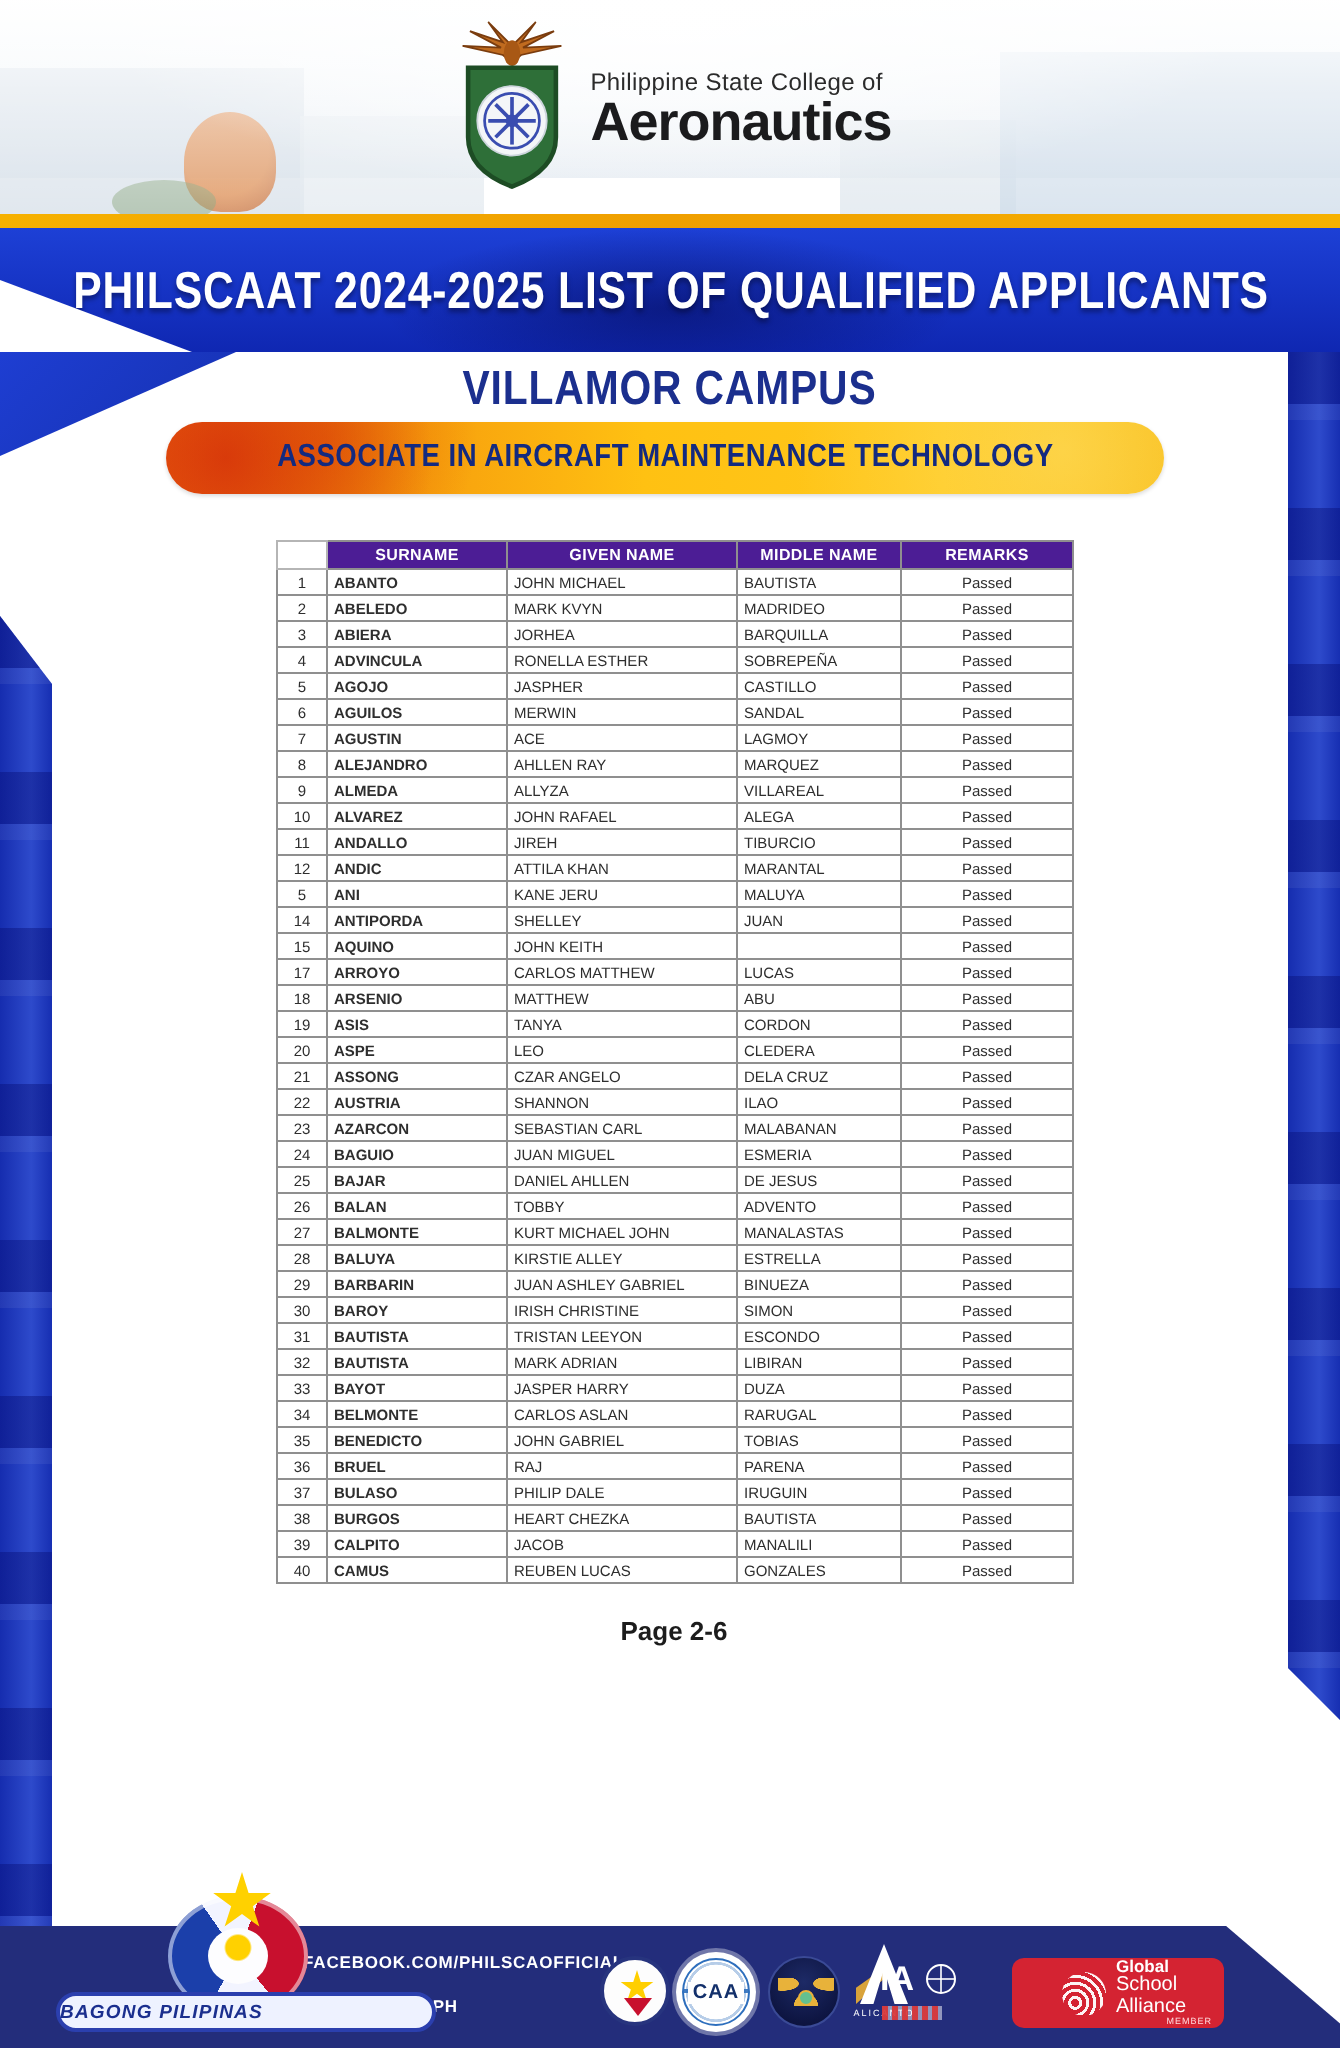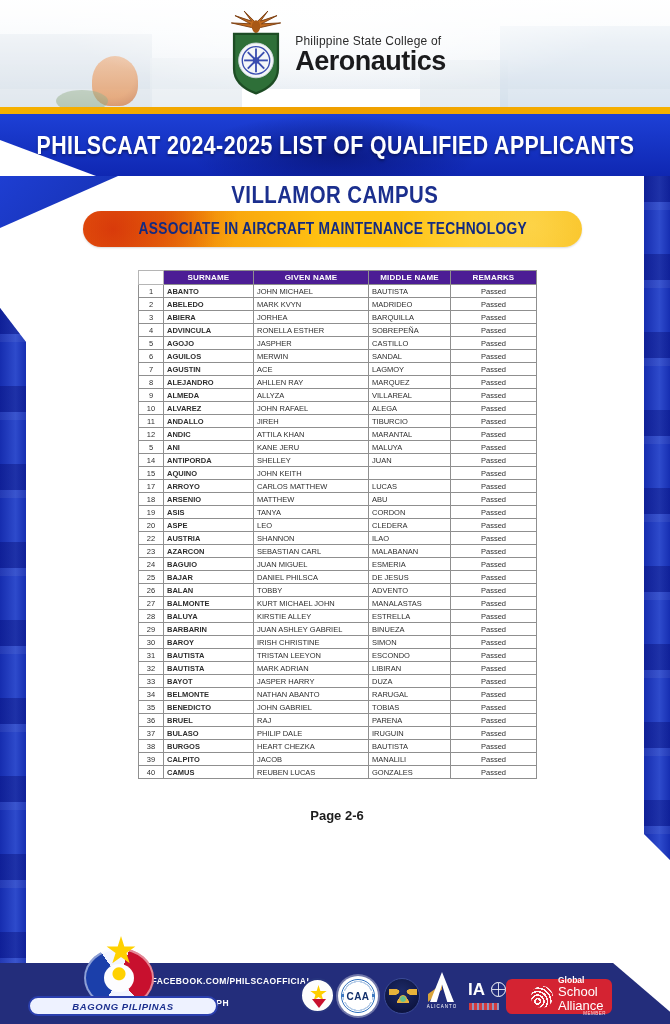--- a/index.html
+++ b/index.html
@@ -78,21 +78,21 @@
     clip-path:polygon(0 0, 91.5% 0, 100% 80%, 100% 100%, 0 100%); z-index:1; }
   .bagong { position:absolute; left:28px; top:936px; width:190px; height:84px; z-index:3; }
   .bp-star { position:absolute; left:78px; top:0; width:30px; height:30px; background:#ffd100;
     clip-path:polygon(50% 0%,61% 35%,98% 35%,68% 57%,79% 91%,50% 70%,21% 91%,32% 57%,2% 35%,39% 35%); }
   .bp-ball { position:absolute; left:56px; top:12px; width:70px; height:60px; border-radius:50%;
     background:conic-gradient(from 210deg, #1b3faa 0 115deg, #f2f4ff 115deg 170deg, #c8102e 170deg 290deg, #f2f4ff 290deg 360deg);
     box-shadow:inset 0 0 0 2px rgba(255,255,255,.5); }
   .bp-ball::after { content:""; position:absolute; left:20px; top:16px; width:30px; height:28px;
     border-radius:50%; background:radial-gradient(circle at 50% 35%, #ffd100 0 6px, #fdfdff 7px); }
   .bp-banner { position:absolute; left:0; bottom:4px; width:190px; height:20px; border-radius:10px;
-    background:#eef2ff; border:2px solid #2b3fae; display:flex; align-items:center; justify-content:center; }
+    background:#eef2ff; border:2px solid #2b3fae; display:flex; align-items:center; }
   .bp-banner span { font-size:9.5px; font-weight:bold; font-style:italic; color:#1b2f8e; letter-spacing:.6px; }
   .social { position:absolute; z-index:2; display:flex; align-items:center; gap:5px; }
   .social .label { color:#fff; font-weight:bold; font-size:8.5px; letter-spacing:.4px; }
   .fb-icon { width:15px; height:15px; background:#fff; border-radius:3px; display:flex;
     align-items:center; justify-content:center; color:#232d7b; font-weight:bold; font-size:11px; font-family:"Liberation Serif",serif; }
   .globe-icon { width:15px; height:15px; }
   .logo-chip { position:absolute; z-index:2; }
   .seal-circ { width:35px; height:35px; border-radius:50%; background:#fdfdfd; border:2px solid #27347e; position:relative; overflow:hidden; }
   .seal-sun { position:absolute; left:8px; top:5px; width:17px; height:17px; background:#ffcf00;
     clip-path:polygon(50% 0%,61% 35%,98% 35%,68% 57%,79% 91%,50% 70%,21% 91%,32% 57%,2% 35%,39% 35%); }
@@ -125,21 +125,21 @@
     background:linear-gradient(180deg, transparent 0 45%, rgba(255,255,255,.8) 45% 55%, transparent 55%),
       linear-gradient(90deg, transparent 0 45%, rgba(255,255,255,.8) 45% 55%, transparent 55%); }
   .iao .redrow { position:absolute; left:1px; bottom:6px; width:30px; height:7px;
     background:repeating-linear-gradient(90deg, rgba(220,60,60,.95) 0 3px, rgba(255,255,255,.5) 3px 5px); }
   .gsa { width:106px; height:35px; background:#d42332; border-radius:6px; display:flex; align-items:center; padding:0 6px; gap:5px; }
   .gsa-shell { width:22px; height:22px; border-radius:50%; flex:0 0 auto;
     background:repeating-radial-gradient(circle at 30% 70%, #d42332 0 2px, #fff 2px 3.5px);
     clip-path:polygon(0 0, 100% 0, 100% 100%, 0 100%); opacity:.95; }
   .gsa-text { line-height:1.05; }
   .gsa-text .g1 { font-size:8.5px; font-weight:bold; color:#fff; }
-  .gsa-text .g2 { font-size:13px; color:#fff; }
+  .gsa-text .g2 { font-size:10px; color:#fff; }
   .gsa-text .g3 { font-size:4.5px; color:#ffd9dd; text-align:right; letter-spacing:.5px; }
 </style>
 </head>
 <body>
 
 <div class="page">
 
   <div class="photo-header">
     <div class="bldg win" style="left:0;top:34px;width:152px;height:79px;background:#cfdae4;"></div>
     <div class="bldg win" style="left:150px;top:58px;width:92px;height:55px;background:#dde5ec;"></div>
@@ -357,20 +357,27 @@
           </tr>
 
           <tr>
             <td class="num">20</td>
             <td class="surname">ASPE</td>
             <td>LEO</td>
             <td>CLEDERA</td>
             <td class="remarks">Passed</td>
           </tr>
 
+          <tr>
+            <td class="num">21</td>
+            <td class="surname">ASSONG</td>
+            <td>CZAR ANGELO</td>
+            <td>DELA CRUZ</td>
+            <td class="remarks">Passed</td>
+          </tr>
 
           <tr>
             <td class="num">22</td>
             <td class="surname">AUSTRIA</td>
             <td>SHANNON</td>
             <td>ILAO</td>
             <td class="remarks">Passed</td>
           </tr>
 
           <tr>
@@ -385,21 +392,21 @@
             <td class="num">24</td>
             <td class="surname">BAGUIO</td>
             <td>JUAN MIGUEL</td>
             <td>ESMERIA</td>
             <td class="remarks">Passed</td>
           </tr>
 
           <tr>
             <td class="num">25</td>
             <td class="surname">BAJAR</td>
-            <td>DANIEL PHILSCA</td>
+            <td>DANIEL AHLLEN</td>
             <td>DE JESUS</td>
             <td class="remarks">Passed</td>
           </tr>
 
           <tr>
             <td class="num">26</td>
             <td class="surname">BALAN</td>
             <td>TOBBY</td>
             <td>ADVENTO</td>
             <td class="remarks">Passed</td>
@@ -457,21 +464,21 @@
             <td class="num">33</td>
             <td class="surname">BAYOT</td>
             <td>JASPER HARRY</td>
             <td>DUZA</td>
             <td class="remarks">Passed</td>
           </tr>
 
           <tr>
             <td class="num">34</td>
             <td class="surname">BELMONTE</td>
-            <td>NATHAN ABANTO</td>
+            <td>CARLOS ASLAN</td>
             <td>RARUGAL</td>
             <td class="remarks">Passed</td>
           </tr>
 
           <tr>
             <td class="num">35</td>
             <td class="surname">BENEDICTO</td>
             <td>JOHN GABRIEL</td>
             <td>TOBIAS</td>
             <td class="remarks">Passed</td>
@@ -565,21 +572,21 @@
         <div class="emb-dot"></div>
       </div>
   </div>
   <div class="logo-chip alicanto" style="left:424px;top:972px;">
     <div class="ali-a">
         <div class="gold"></div>
         <div class="tri"></div>
       </div>
     <div class="ali-label">ALICANTO</div>
   </div>
-  <div class="logo-chip iao" style="left:468px;top:976px;">
+  <div class="logo-chip iao" style="left:440px;top:976px;">
     <span class="ia">IA</span>
     <div class="o-globe"></div>
     <div class="redrow"></div>
   </div>
   <div class="logo-chip gsa" style="left:506px;top:979px;padding-left:25px;">
     <div class="gsa-shell"></div>
     <div class="gsa-text">
       <div class="g1">Global</div>
       <div class="g2">School Alliance</div>
       <div class="g3">MEMBER</div>

